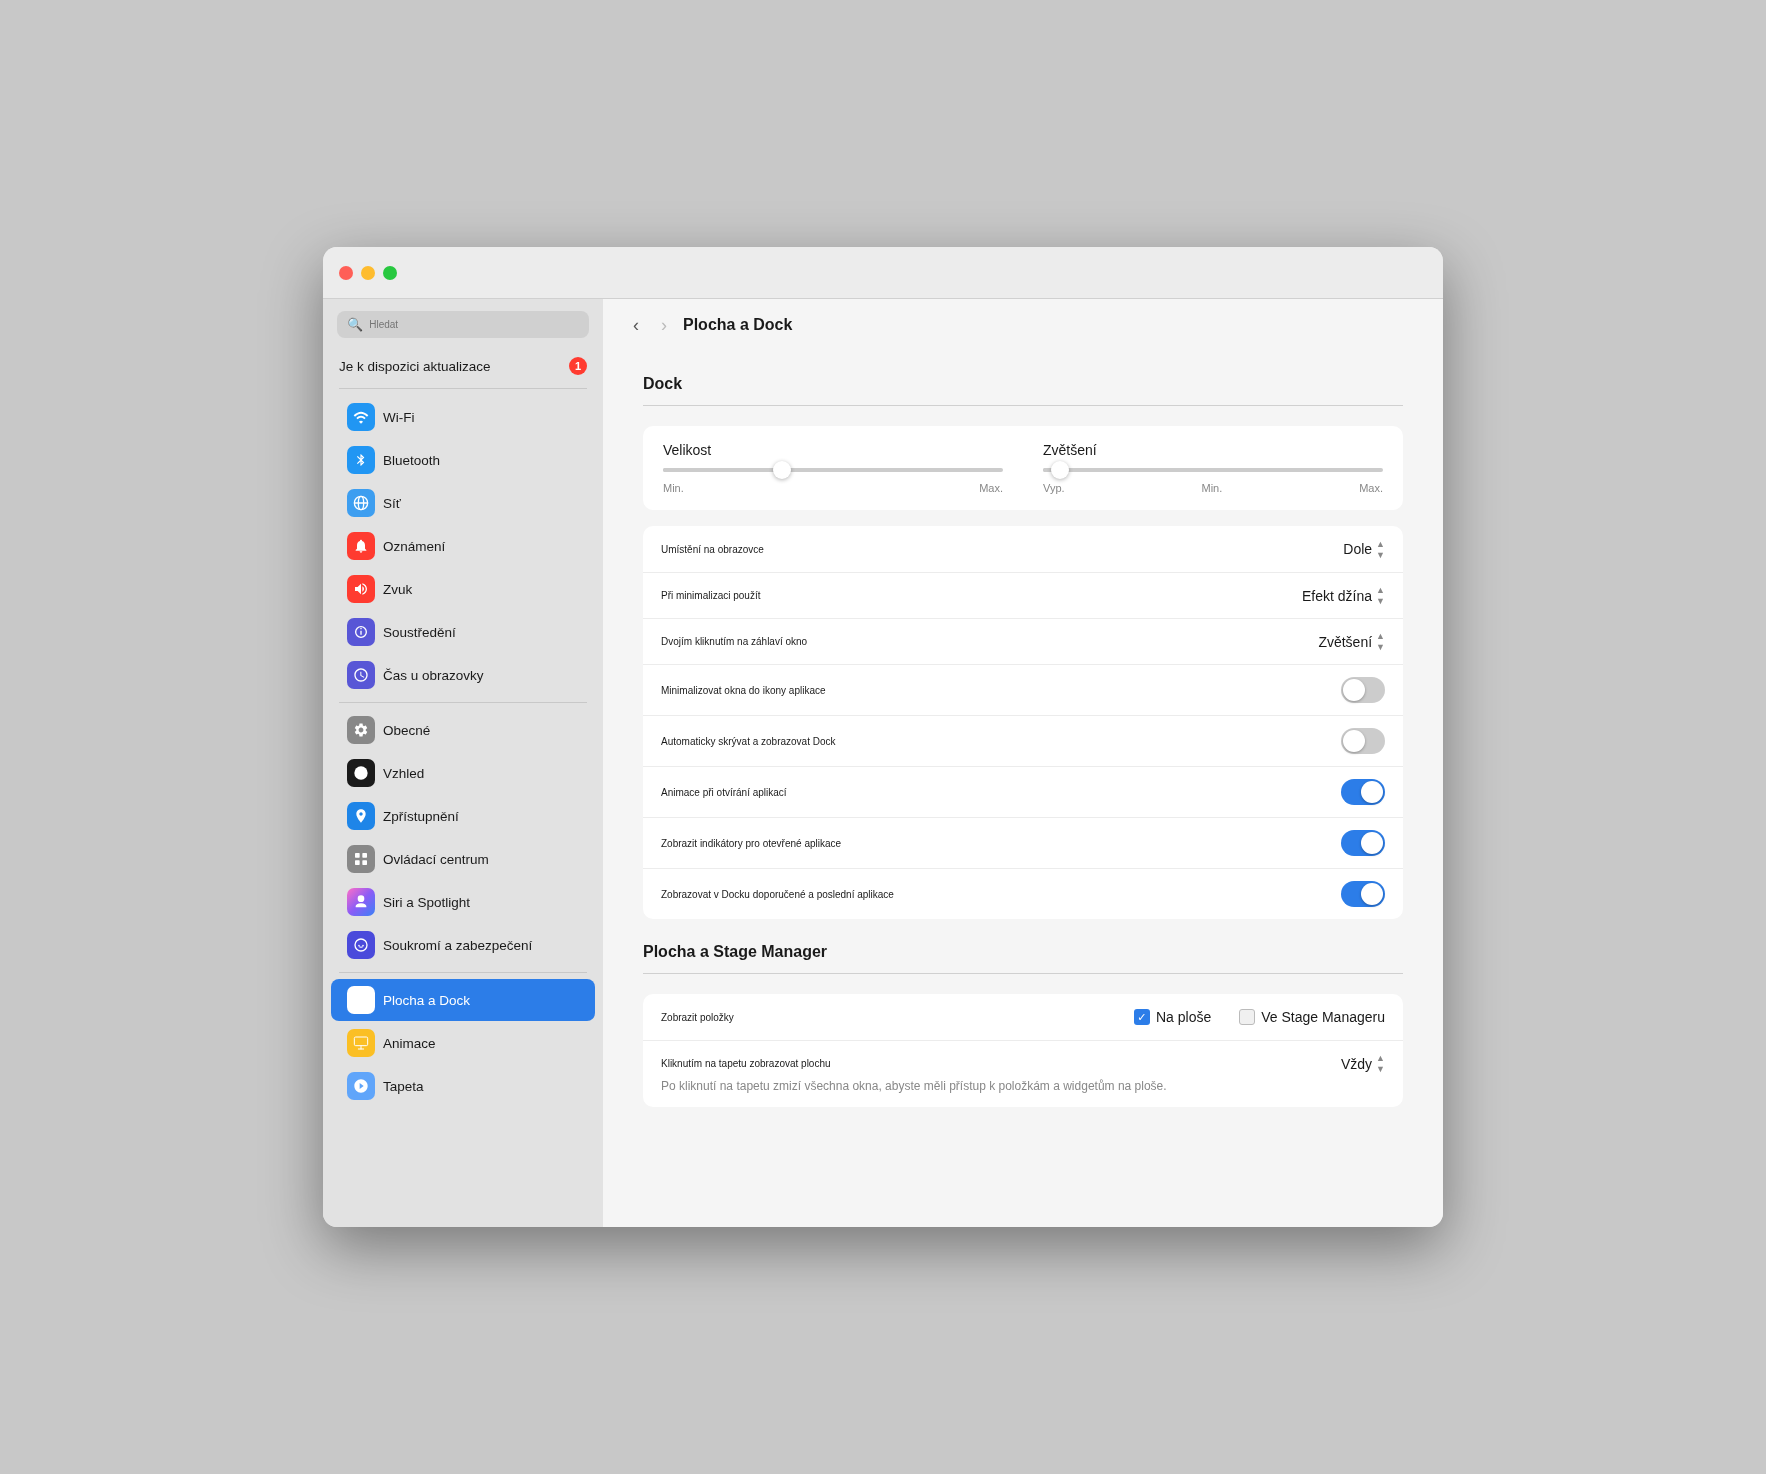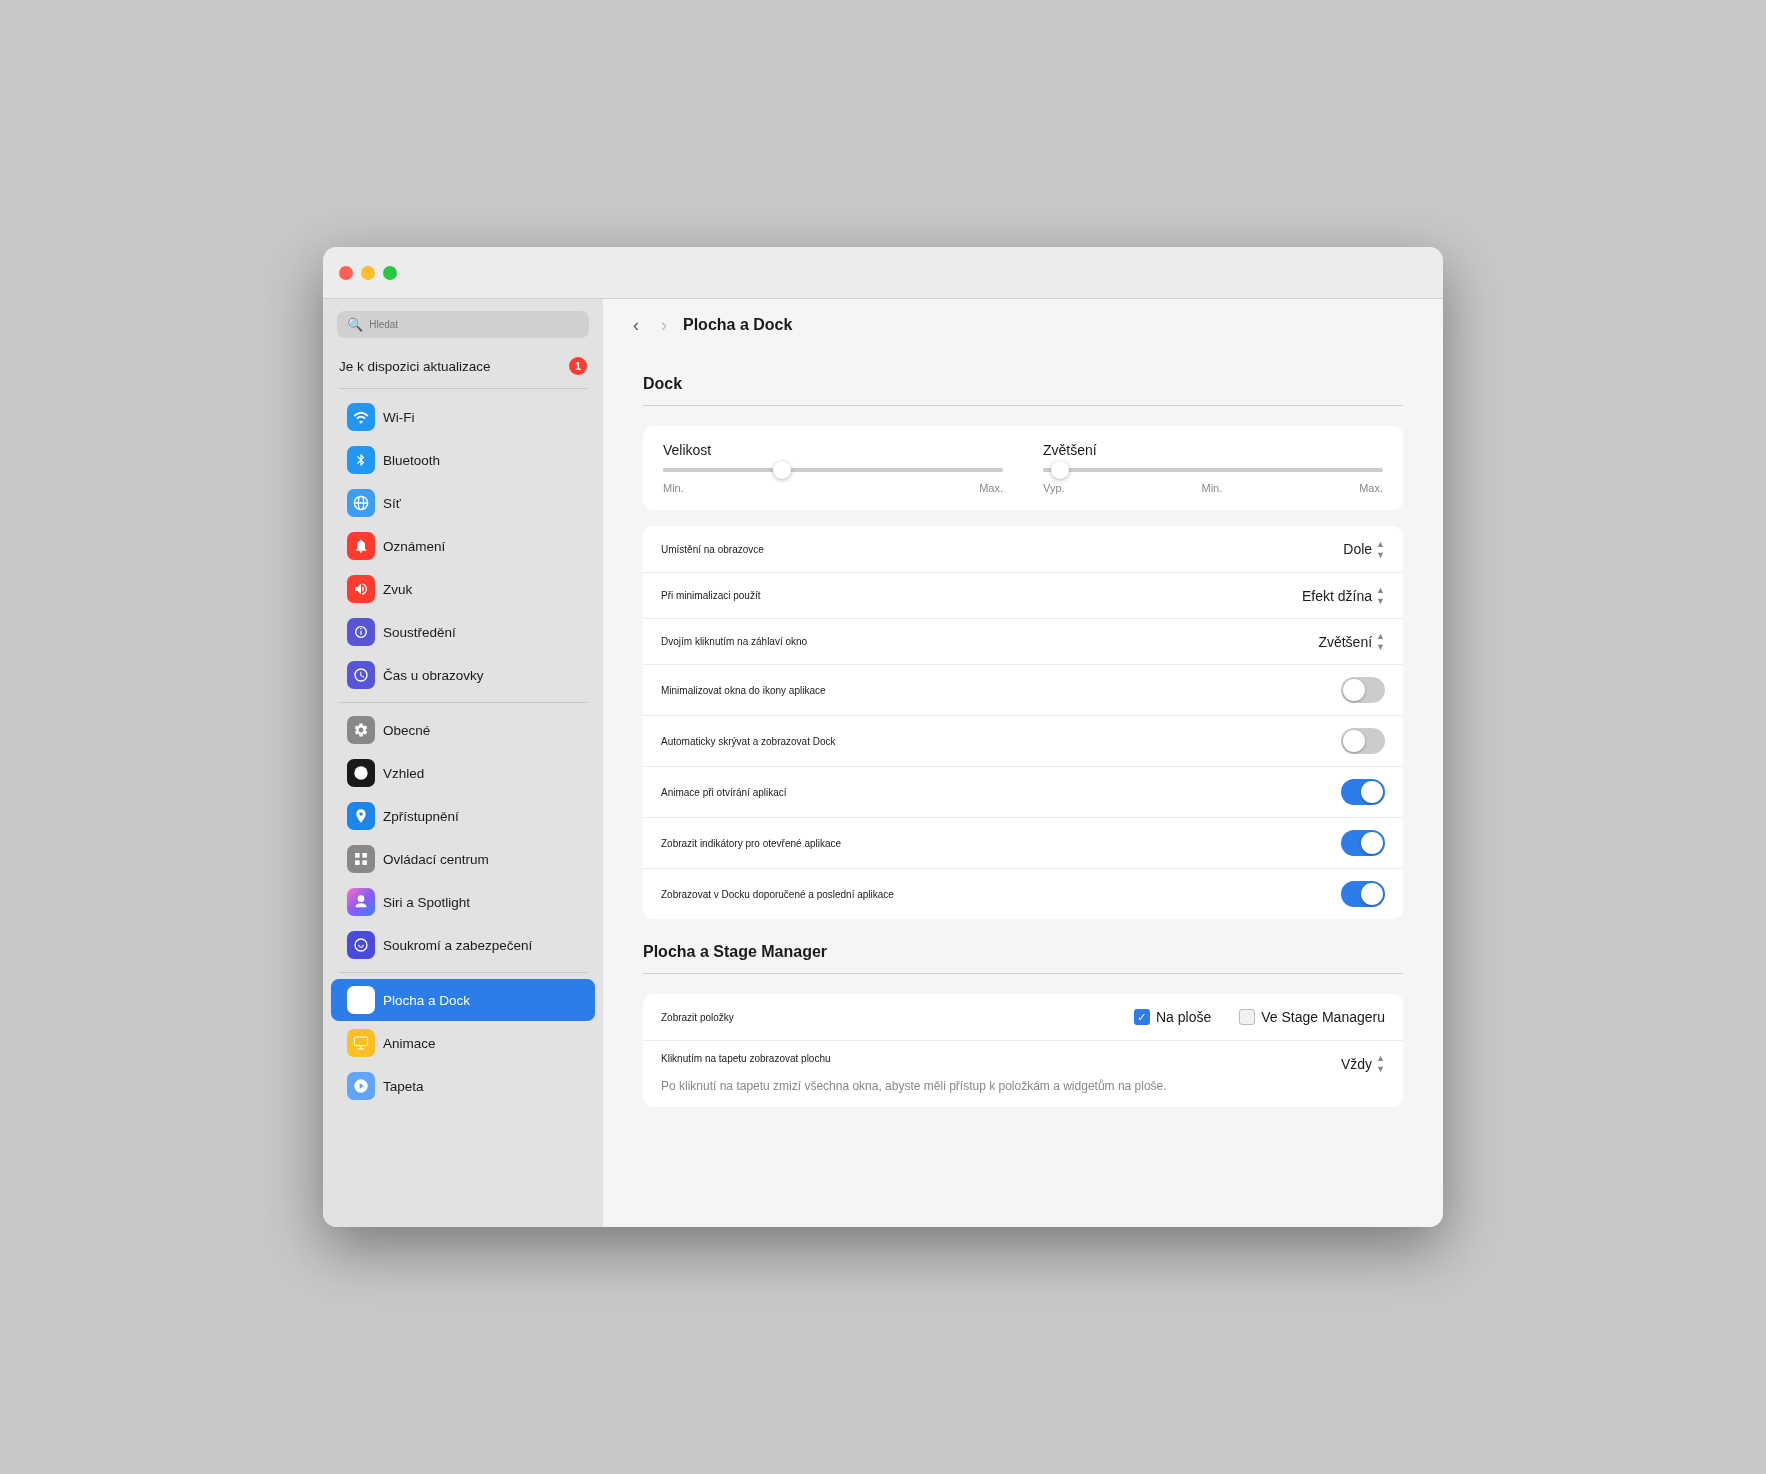--- a/index.html
+++ b/index.html
@@ -598,21 +598,21 @@
                 <span>Na ploše</span>
               </div>
               <div class="checkbox-item" style="margin-left:20px;">
                 <div class="checkbox-empty"></div>
                 <span>Ve Stage Manageru</span>
               </div>
             </div>
           </div>
 
           <div class="settings-row" style="flex-direction:column; align-items:flex-start;">
-            <div style="display:flex; width:100%; ">
+            <div style="display:flex; width:100%; align-items:center;">
               <span class="settings-row-label">Kliknutím na tapetu zobrazovat plochu</span>
               <div class="select-control">
                 <span>Vždy</span>
                 <div class="select-arrows">
                   <span>▲</span>
                     <span>▼</span>
                 </div>
               </div>
             </div>
             <div class="helper-text">Po kliknutí na tapetu zmizí všechna okna, abyste měli přístup k položkám

